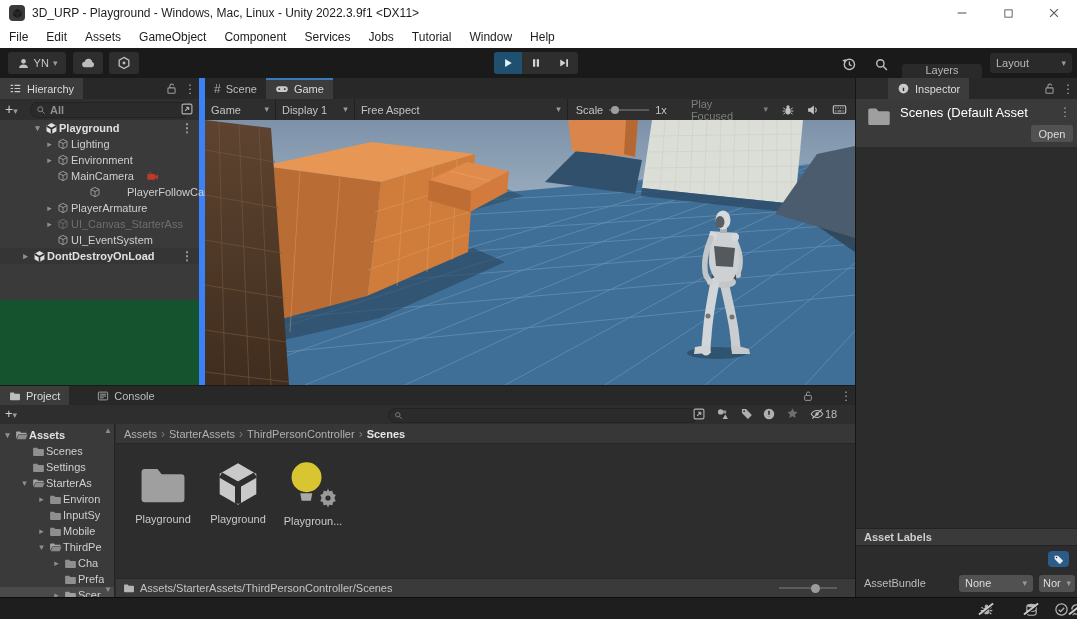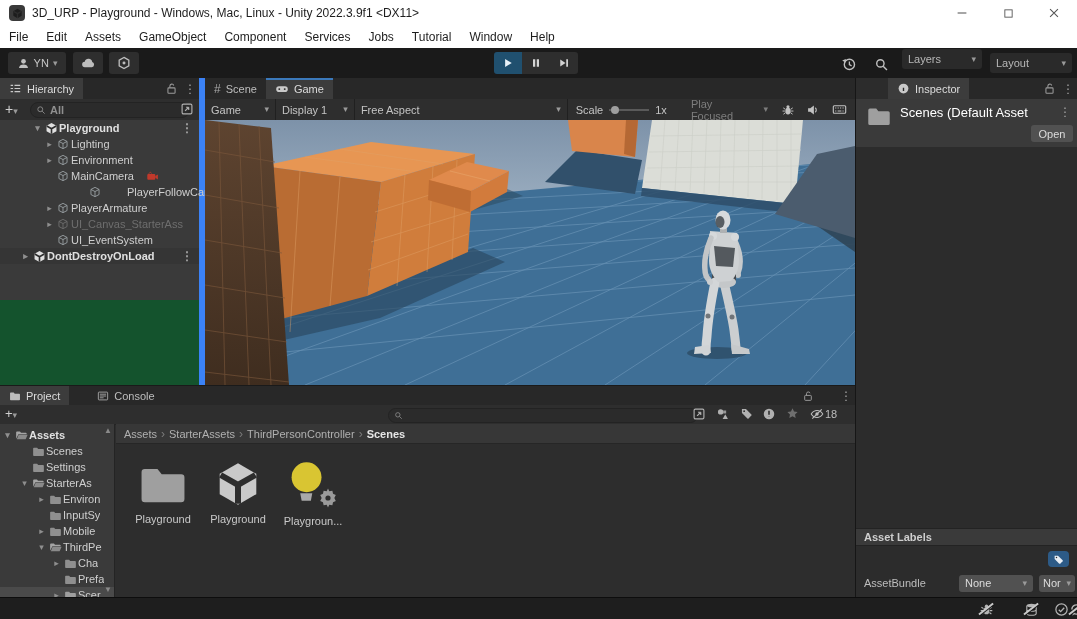--- a/index.html
+++ b/index.html
@@ -280,21 +280,21 @@
   <div class="ico abs" style="left:840px;top:7px;width:18px;height:18px;">
     <svg class="i" width="16" height="16" fill="#c0c0c0" color="#c0c0c0">
         <use href="#s-history"></use>
       </svg>
   </div>
   <div class="ico abs" style="left:872px;top:7px;width:18px;height:18px;">
     <svg class="i" width="15" height="15" color="#c0c0c0" fill="#c0c0c0">
         <use href="#s-search"></use>
       </svg>
   </div>
-  <div class="dd abs" style="left:902px;top:1px;width:68px;">
+  <div class="dd abs" style="left:902px;top:16px;width:68px;flex-direction:column;">
     <span>Layers</span>
     <span class="caret">▾</span>
   </div>
   <div class="dd abs" style="left:990px;top:5px;width:70px;">
     <span>Layout</span>
     <span class="caret">▾</span>
   </div>
 </div>
 
 <div id="hierarchy" class="abs">
@@ -859,20 +859,30 @@
             <use href="#s-bulb"></use>
           </svg>
         <svg class="i" width="26" height="26" style="position:absolute;right:-2px;bottom:-1px;" fill="#9a9a9a">
             <use href="#s-gear"></use>
           </svg>
       </span>
       <div style="margin-top:3px;">Playgroun...</div>
     </div>
   </div>
 
+  <div class="abs row" style="left:116px;bottom:0;right:0;height:19px;background:#3a3a3a;border-top:1px solid #262626;box-sizing:border-box;padding-left:7px;gap:5px;">
+    <svg class="i" width="12" height="12" fill="#b5b5b5">
+        <use href="#s-folder"></use>
+      </svg>
+    <span style="color:#c3c3c3;">Assets/StarterAssets/ThirdPersonController/Scenes</span>
+    <span style="flex:1"></span>
+    <span style="position:relative;width:58px;height:2px;background:#5c5c5c;margin-right:18px;display:inline-block;">
+      <span style="position:absolute;left:32px;top:-3.5px;width:9px;height:9px;border-radius:50%;background:#9b9b9b;"></span>
+    </span>
+  </div>
 </div>
 
 <div id="statusbar" class="abs">
   <span class="ico off abs" style="left:978px;top:3px;width:17px;height:17px;">
     <svg class="i" width="15" height="15" fill="#b5b5b5" color="#b5b5b5">
         <use href="#s-bug"></use>
       </svg>
   </span>
   <span class="ico off abs" style="left:1003px;top:3px;width:17px;height:17px;">
     <svg class="i" width="15" height="15" fill="#b5b5b5" color="#b5b5b5">

